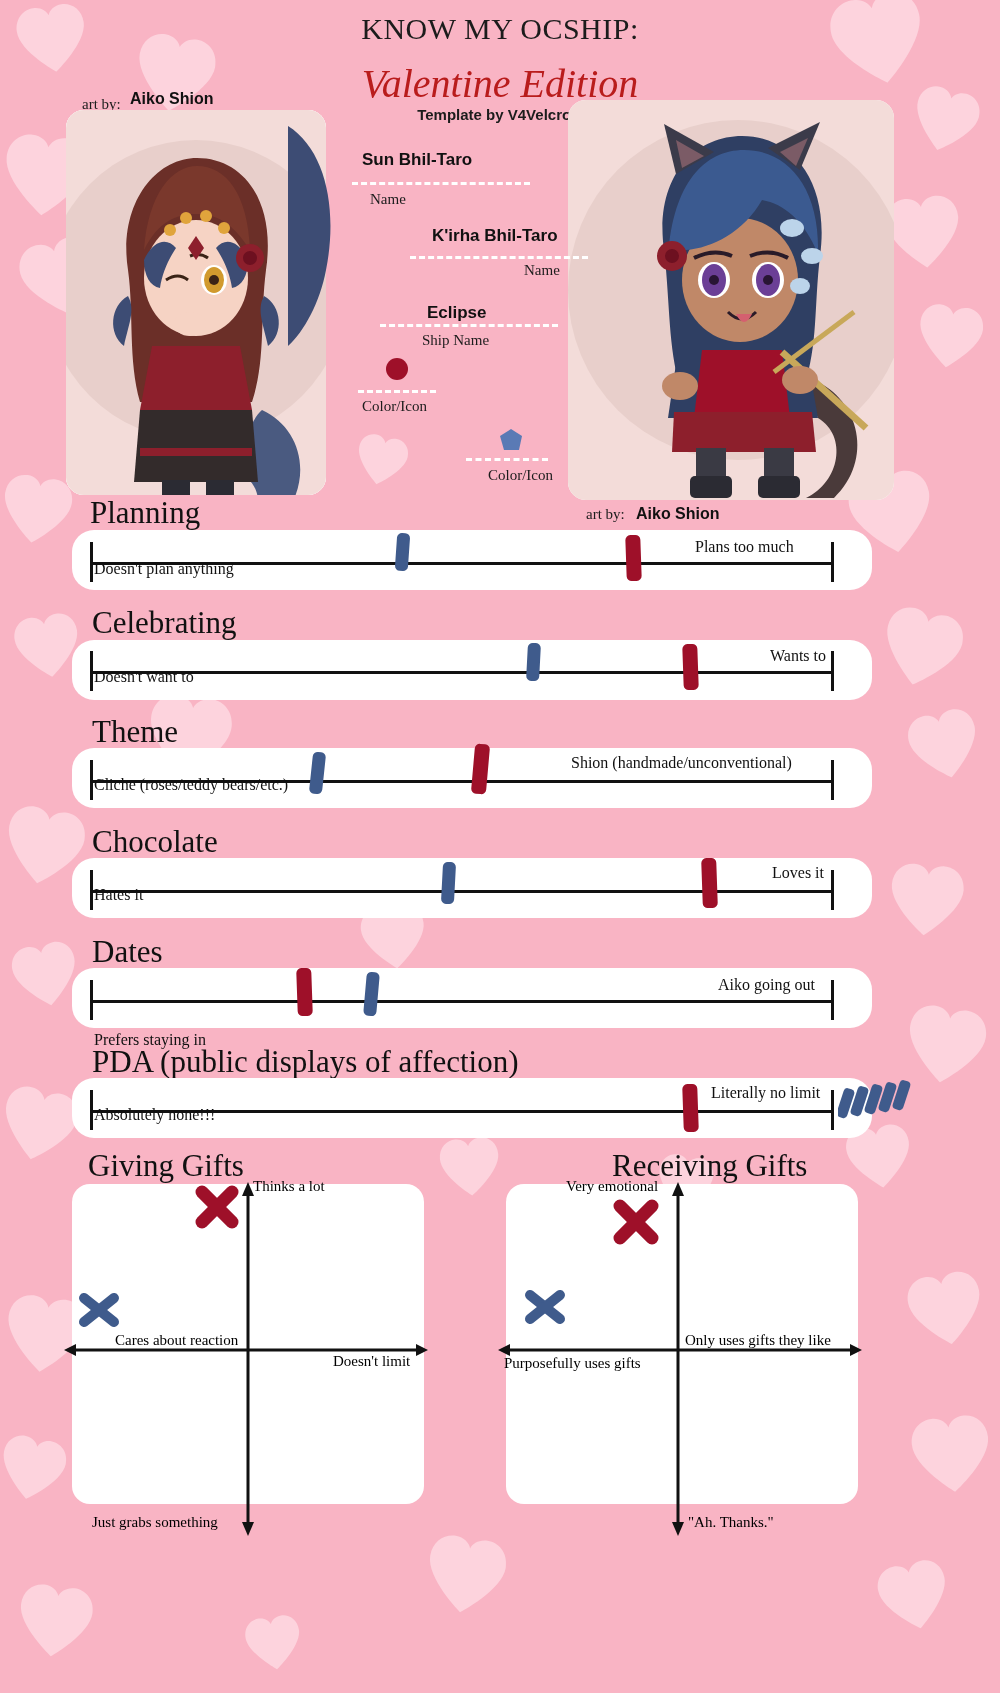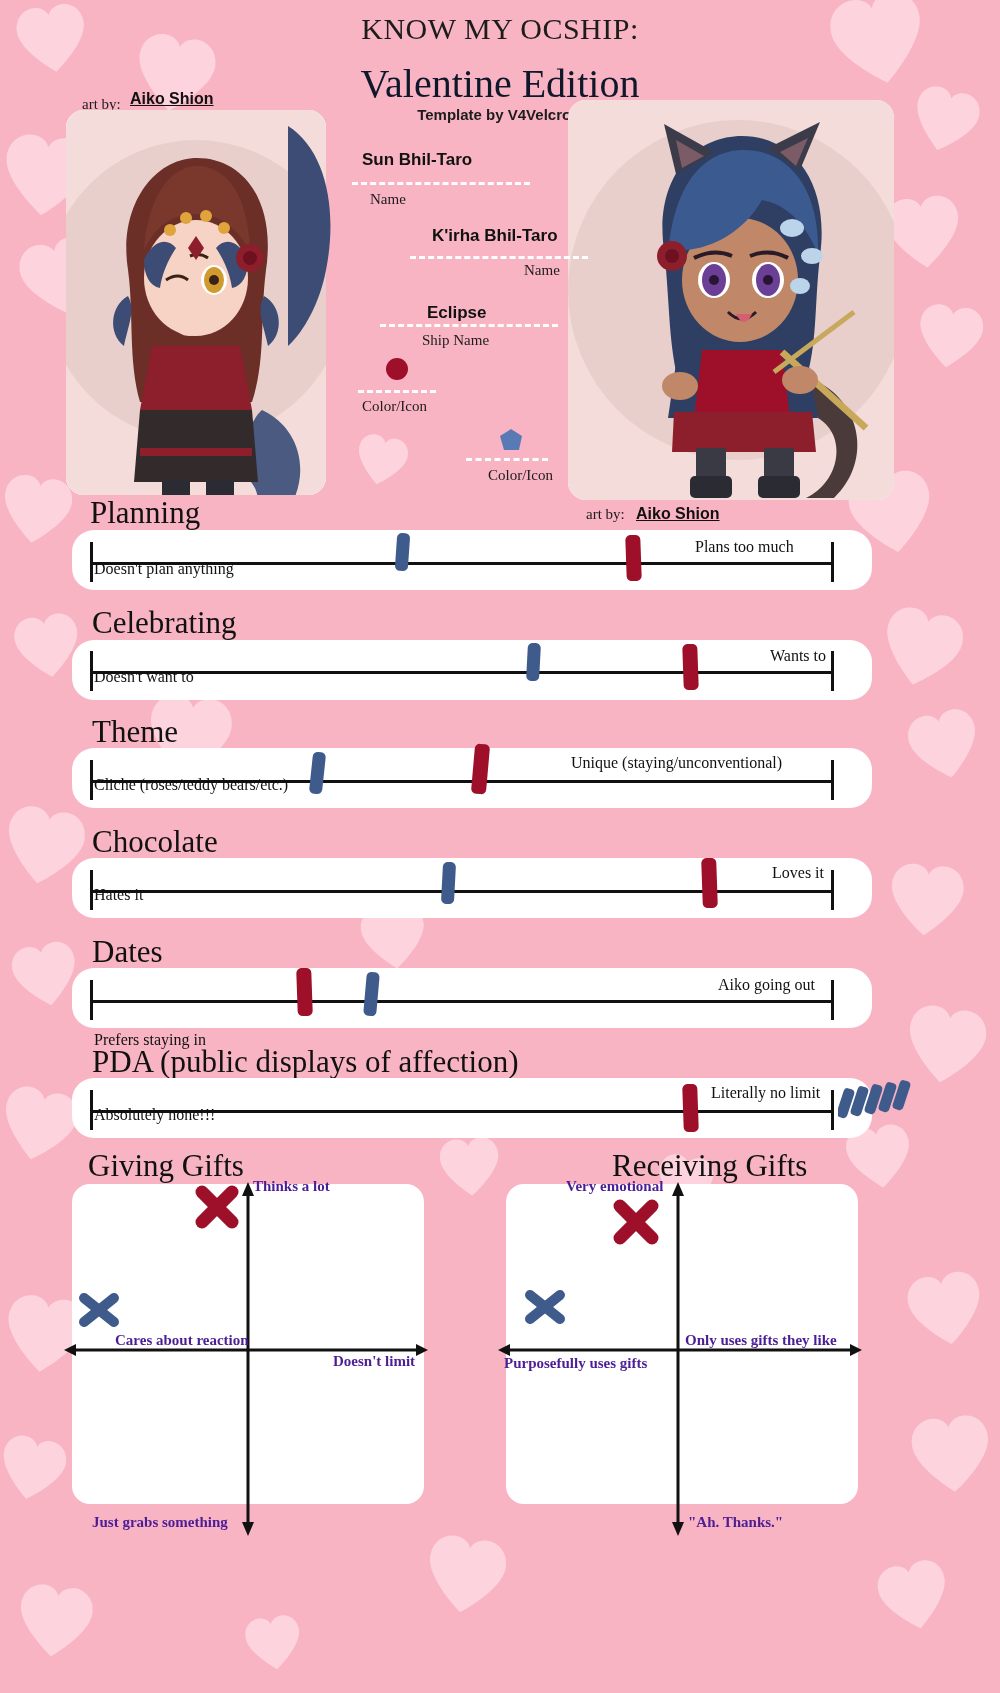--- a/index.html
+++ b/index.html
@@ -12,37 +12,36 @@
 
   .hsvg { position:absolute; pointer-events:none; }
 
   
   .title-main {
     position:absolute; left:0; right:0; top:12px;
     text-align:center; font-size:30px; letter-spacing:0.5px; color:#1c1c1c;
   }
   .title-sub {
     position:absolute; left:0; right:0; top:60px;
-    text-align:center; font-size:40px; color:#0f172a;
+    text-align:center; font-size:40px; color:#b91c1c;font-style:italic;
   }
   .template-credit {
     position:absolute; left:0; right:0; top:106px;
     text-align:center; font-size:15px; color:#1c1c1c;
     font-family:"Liberation Sans", sans-serif; font-weight:bold;
   }
 
   
   .art-by {
     position:absolute; font-size:15px; color:#1c1c1c;
     font-family:"Liberation Serif", serif;
   }
   .art-name {
     position:absolute; font-size:16px; font-weight:bold; color:#111;
     font-family:"Liberation Sans", sans-serif;
-    text-decoration:underline;
   }
 
   
   .char-card {
     position:absolute; background:#fff; border-radius:18px; overflow:hidden;
   }
   .char-art { position:absolute; inset:0; }
 
   
   .name-label {
@@ -77,21 +76,21 @@
   .marker {
     position:absolute; border-radius:5px;
   }
   .marker.red { background:#9e1029; }
   .marker.blue { background:#3f5b8c; }
 
   
   .quad-card {
     position:absolute; background:#fff; border-radius:18px;
   }
-  .quad-lbl { position:absolute; font-size:15px; color:#4c1d95; white-space:nowrap;font-weight:bold; }
+  .quad-lbl { position:absolute; font-size:15px; color:#000000; white-space:nowrap; }
 </style>
 </head>
 <body>
 
 <svg class="hsvg" width="1000" height="1693" viewBox="0 0 1000 1693" aria-hidden="true">
   <defs>
     <path id="hp" d="M50,90 C50,90 5,57 5,30 C5,12 18,2 31,2 C41,2 48,8 50,14 C52,8 59,2 69,2 C82,2 95,12 95,30 C95,57 50,90 50,90 Z"></path>
   </defs>
   <g fill="#fdd3dd">
     <use href="#hp" transform="translate(10,10) scale(0.75) rotate(-8)"></use>
@@ -285,21 +284,21 @@
 <div class="lbl-right" style="left:770px; top:647px;">Wants to</div>
 <div class="marker blue" style="left:527px; top:643px; width:13px; height:38px; transform:rotate(3deg);"></div>
 <div class="marker red" style="left:683px; top:644px; width:15px; height:46px; transform:rotate(-2deg);"></div>
 
 <div class="section-title" style="left:92px; top:714px;font-family:Liberation Serif, serif;">Theme</div>
 <div class="slider-card" style="left:72px; top:748px; width:800px; height:60px;"></div>
 <div class="axis" style="left:90px; top:780px; width:744px;"></div>
 <div class="cap" style="left:90px; top:760px; height:40px;"></div>
 <div class="cap" style="left:831px; top:760px; height:40px;"></div>
 <div class="lbl-left" style="left:94px; top:776px;">Cliche (roses/teddy bears/etc.)</div>
-<div class="lbl-right" style="left:571px; top:754px;">Unique (staying/unconventional)</div>
+<div class="lbl-right" style="left:571px; top:754px;">Shion (handmade/unconventional)</div>
 <div class="marker blue" style="left:311px; top:752px; width:13px; height:42px; transform:rotate(6deg);"></div>
 <div class="marker red" style="left:473px; top:744px; width:15px; height:50px; transform:rotate(5deg);"></div>
 
 <div class="section-title" style="left:92px; top:824px;">Chocolate</div>
 <div class="slider-card" style="left:72px; top:858px; width:800px; height:60px;"></div>
 <div class="axis" style="left:90px; top:890px; width:744px;"></div>
 <div class="cap" style="left:90px; top:870px; height:40px;"></div>
 <div class="cap" style="left:831px; top:870px; height:40px;"></div>
 <div class="lbl-left" style="left:94px; top:886px;">Hates it</div>
 <div class="lbl-right" style="left:772px; top:864px;">Loves it</div>

